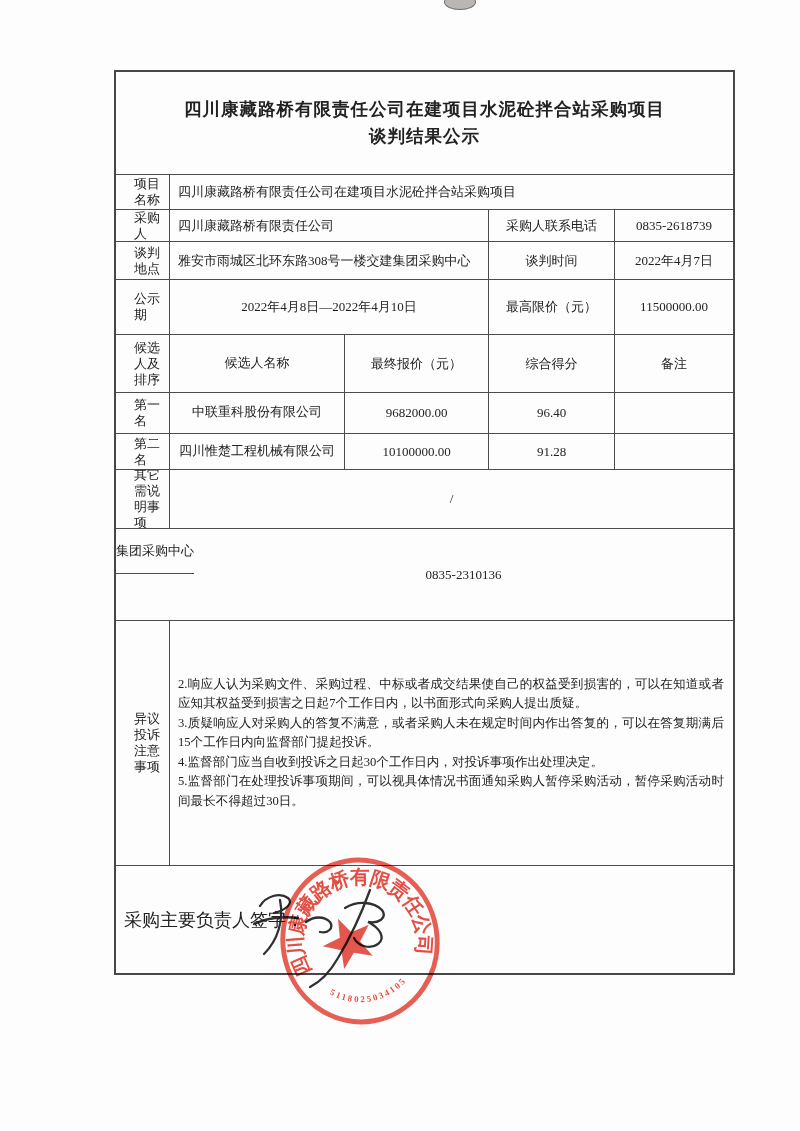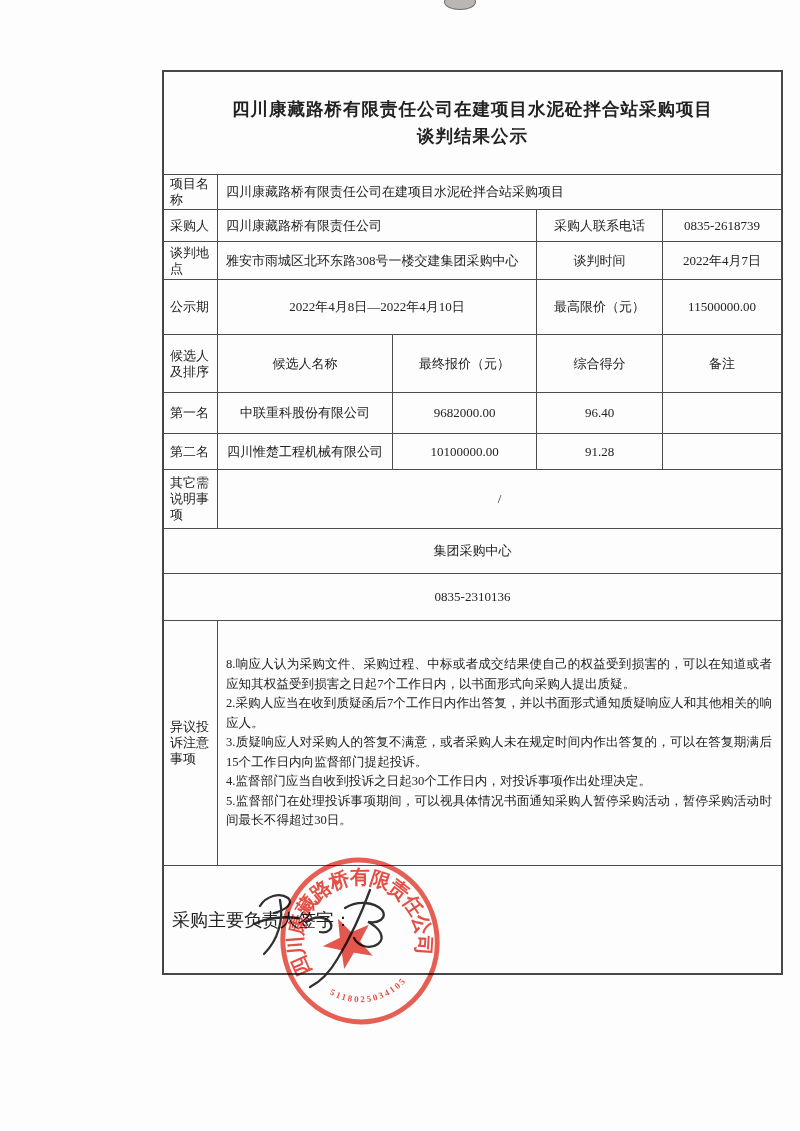--- a/index.html
+++ b/index.html
@@ -8,45 +8,45 @@
     font-family:"Liberation Serif","DejaVu Serif",serif; color:#222;
     overflow:hidden;
   }
   .artifact {
     position:absolute; left:444px; top:-6px; width:30px; height:14px;
     background:#b9b6b4; border:1.5px solid #6f6c6a; border-radius:50%;
   }
   .doc-table {
     position:absolute; left:114px; top:70px; width:621px;
     border:2px solid #474747; box-sizing:border-box;
-    display:flex; flex-direction:column; background:transparent;margin-left:48px;
+    display:flex; flex-direction:column; background:transparent;
   }
   .row { display:flex; border-bottom:1.5px solid #4c4c4c; box-sizing:border-box; flex:none; }
   .row.last { border-bottom:none; }
   .cell {
     border-right:1.5px solid #4c4c4c; box-sizing:border-box;
     display:flex; align-items:center; font-size:13px; line-height:16px;
     padding:2px 4px; overflow:hidden;
   }
   .cell.endc { border-right:none; }
-  .label { width:54px; padding-left:6px; word-break:break-all; }
+  .label { width:54px; padding-left:18px; word-break:break-all; }
   .w-value { width:319px; }
   .w-sub   { width:126px; }
-  .w-name  { width:175px; }
+  .w-name  { width:175px;font-family:Liberation Mono, monospace; }
   .w-price { width:144px; }
   .w-end   { width:118px; }
   .grow    { flex:1; }
   .center  { justify-content:center; text-align:left; }
   .leftpad { padding-left:8px; }
   .title-row { align-items:center; justify-content:center; }
   .title-cell {
     width:100%; text-align:center; font-weight:bold; font-size:17.5px;
     line-height:27px; letter-spacing:1px;
   }
-  .sup-col { display:flex; flex-direction:column; flex:1; }
+  .sup-col { display:flex; flex:1; }
   .sup-row { box-sizing:border-box; border-bottom:1.5px solid #4c4c4c;
     display:flex; align-items:center; justify-content:center; font-size:13px; }
   .sup-row.last { border-bottom:none; }
   .objection-cell {
     flex:1; display:flex; flex-direction:column; justify-content:center;
     font-size:12.6px; line-height:19.5px; padding:6px 9px 6px 8px;
     border-right:none; text-align:justify;
   }
   .sig-row { align-items:center; }
   .sig-label { font-size:18px; padding-left:8px; }
@@ -129,22 +129,21 @@
     <div class="row" style="height:92px">
       <div class="sup-col">
         <div class="sup-row" style="height:45px">集团采购中心</div>
         <div class="sup-row last" style="flex:1">0835-2310136</div>
       </div>
     </div>
 
     <div class="row" style="height:245px">
       <div class="cell label">异议投诉注意事项</div>
       <div class="objection-cell">
-        <div>8.响应人认为采购文件、采购过程、中标或者成交结果使自己的权益受到损害的，可以在知道或者应知其权益受到损害之日起7个工作日内，以书面形式向采购人提出质疑。</div>
-        <div>2.采购人应当在收到质疑函后7个工作日内作出答复，并以书面形式通知质疑响应人和其他相关的响应人。</div>
+        <div>2.响应人认为采购文件、采购过程、中标或者成交结果使自己的权益受到损害的，可以在知道或者应知其权益受到损害之日起7个工作日内，以书面形式向采购人提出质疑。</div>
         <div>3.质疑响应人对采购人的答复不满意，或者采购人未在规定时间内作出答复的，可以在答复期满后15个工作日内向监督部门提起投诉。</div>
         <div>4.监督部门应当自收到投诉之日起30个工作日内，对投诉事项作出处理决定。</div>
         <div>5.监督部门在处理投诉事项期间，可以视具体情况书面通知采购人暂停采购活动，暂停采购活动时间最长不得超过30日。</div>
       </div>
     </div>
 
     <div class="row last sig-row" style="height:107px">
       <div class="sig-label">采购主要负责人签字：</div>
     </div>
 

